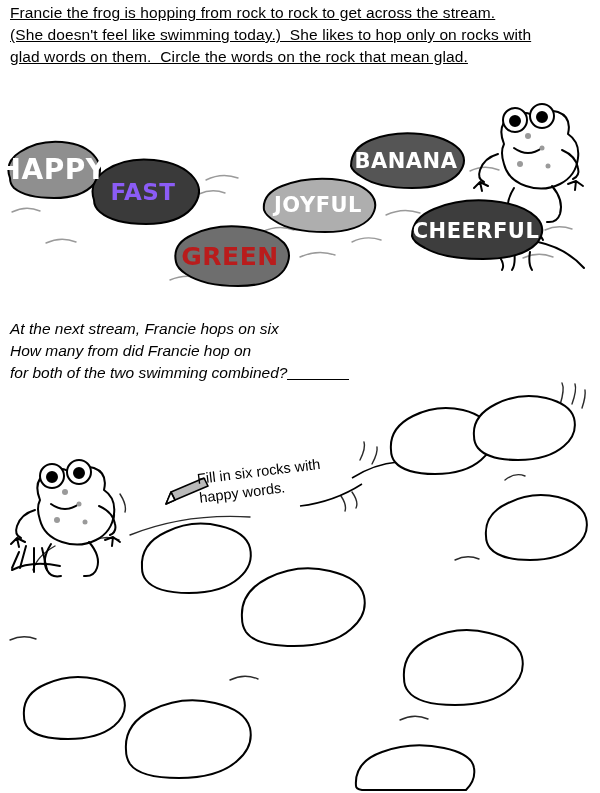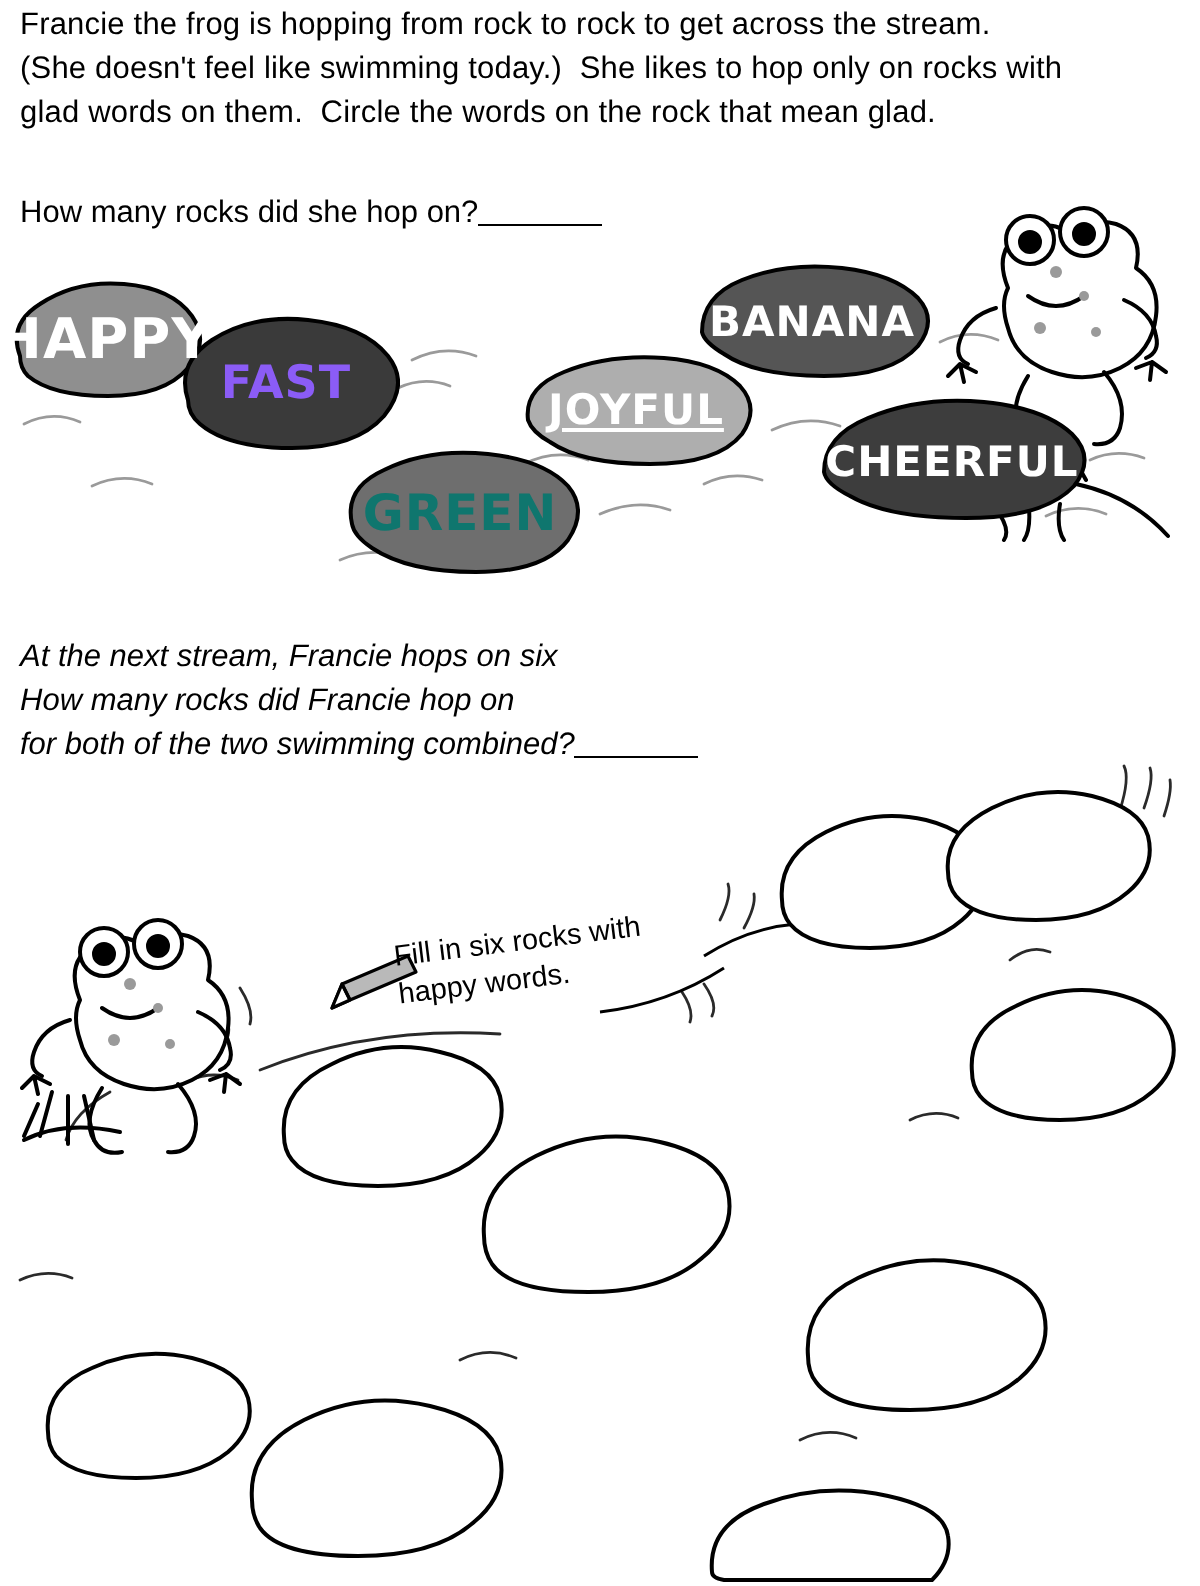--- a/index.html
+++ b/index.html
@@ -24,21 +24,21 @@
   
   .intro {
     position: absolute;
     left: 10px;
     top: 2px;
     width: 580px;
     font-size: 15.5px;
     line-height: 22px;
     letter-spacing: 0.1px;
   }
-  .intro div { white-space: pre; }
+  .intro div { white-space: pre; text-decoration: underline; }
 
   .question1 {
     position: absolute;
     left: 10px;
     top: 96px;
     font-size: 15.5px;
     line-height: 22px;
   }
   .blank-line {
     display: inline-block;
@@ -99,23 +99,20 @@
 <body>
 
 <div class="page">
 
   <div class="intro">
     <div>Francie the frog is hopping from rock to rock to get across the stream.</div>
     <div>(She doesn't feel like swimming today.)  She likes to hop only on rocks with</div>
     <div>glad words on them.  Circle the words on the rock that mean glad.</div>
   </div>
 
-  <div class="question1">
-    <span>How many rocks did she hop on?</span><span class="blank-line"></span>
-  </div>
 
   <svg class="stream" width="600" height="310">
     <g fill="none" stroke="#9a9a9a" stroke-width="1.4" stroke-linecap="round">
       <path d="M103 183 q14 -7 28 -1"></path>
       <path d="M96 196 q12 -6 24 -1"></path>
       <path d="M206 180 q16 -8 32 -2"></path>
       <path d="M199 194 q13 -6 26 -1"></path>
       <path d="M262 232 q16 -8 32 -2"></path>
       <path d="M170 280 q16 -7 33 -1"></path>
       <path d="M300 257 q18 -8 35 -2"></path>
@@ -172,47 +169,47 @@
     <svg width="114" height="72" viewBox="0 0 114 72">
       <path d="M8 44 q-6 -18 12 -30 q20 -13 48 -10 q28 3 40 18 q11 14 -2 30 q-14 16 -46 16 q-32 0 -46 -12 q-6 -5 -6 -12 z" fill="#3a3a3a" stroke="#000" stroke-width="2"></path>
     </svg>
     <span class="word" style="font-size:23px; color:#8b5cf6;">FAST</span>
   </div>
 
   <div class="rock" style="left:168px; top:222px; width:124px; height:68px;">
     <svg width="124" height="68" viewBox="0 0 124 68">
       <path d="M8 40 q-4 -18 16 -27 q22 -11 52 -8 q28 3 40 16 q10 12 0 27 q-12 16 -46 16 q-34 0 -52 -12 q-9 -6 -10 -12 z" fill="#6e6e6e" stroke="#000" stroke-width="2"></path>
     </svg>
-    <span class="word" style="font-size:25px; color:#0f766e;">GREEN</span>
+    <span class="word" style="font-size:25px; color:#b91c1c;">GREEN</span>
   </div>
 
   <div class="rock" style="left:258px; top:174px; width:120px; height:62px;">
     <svg width="120" height="62" viewBox="0 0 120 62">
       <path d="M6 36 q-2 -16 18 -24 q22 -9 50 -7 q26 2 38 14 q10 11 1 24 q-12 15 -46 15 q-34 0 -50 -11 q-9 -5 -11 -11 z" fill="#aeaeae" stroke="#000" stroke-width="2"></path>
     </svg>
-    <span class="word" style="font-size:21px; color:#ffffff;text-decoration:underline;">JOYFUL</span>
+    <span class="word" style="font-size:21px; color:#ffffff;">JOYFUL</span>
   </div>
 
   <div class="rock" style="left:345px; top:130px; width:122px; height:62px;">
     <svg width="122" height="62" viewBox="0 0 122 62">
       <path d="M6 36 q0 -18 20 -26 q22 -9 50 -6 q26 3 38 15 q10 11 0 24 q-13 15 -47 15 q-34 0 -50 -11 q-10 -6 -11 -11 z" fill="#555555" stroke="#000" stroke-width="2"></path>
     </svg>
     <span class="word" style="font-size:21px; color:#ffffff;">BANANA</span>
   </div>
 
   <div class="rock" style="left:406px; top:198px; width:140px; height:66px;text-align:right;">
     <svg width="140" height="66" viewBox="0 0 140 66">
       <path d="M6 38 q0 -18 22 -27 q26 -11 58 -8 q30 3 44 16 q12 12 1 26 q-15 16 -54 16 q-39 0 -58 -11 q-12 -6 -13 -12 z" fill="#3d3d3d" stroke="#000" stroke-width="2"></path>
     </svg>
     <span class="word" style="font-size:21px; color:#ffffff;">CHEERFUL</span>
   </div>
 
   <div class="question2">
     <div>At the next stream, Francie hops on six</div>
-    <div>How many rocks did Francie hop on</div>
+    <div>How many from did Francie hop on</div>
     <div><span>for both of the two swimming combined?</span><span class="blank-line"></span></div>
   </div>
 
   <svg class="stream" width="600" height="793" style="top:0;">
     <g fill="none" stroke="#2a2a2a" stroke-width="1.4" stroke-linecap="round">
       <path d="M560 405 q5 -16 2 -22 M572 404 q5 -14 3 -20 M582 408 q4 -12 3 -18"></path>
       <path d="M360 460 q6 -12 4 -18 M372 464 q6 -11 5 -17"></path>
       <path d="M352 492 q7 10 4 16 M341 496 q6 9 4 15"></path>
       <path d="M108 500 q8 10 6 18 M120 494 q7 11 5 18"></path>
       <path d="M95 540 q12 -5 24 0"></path>

